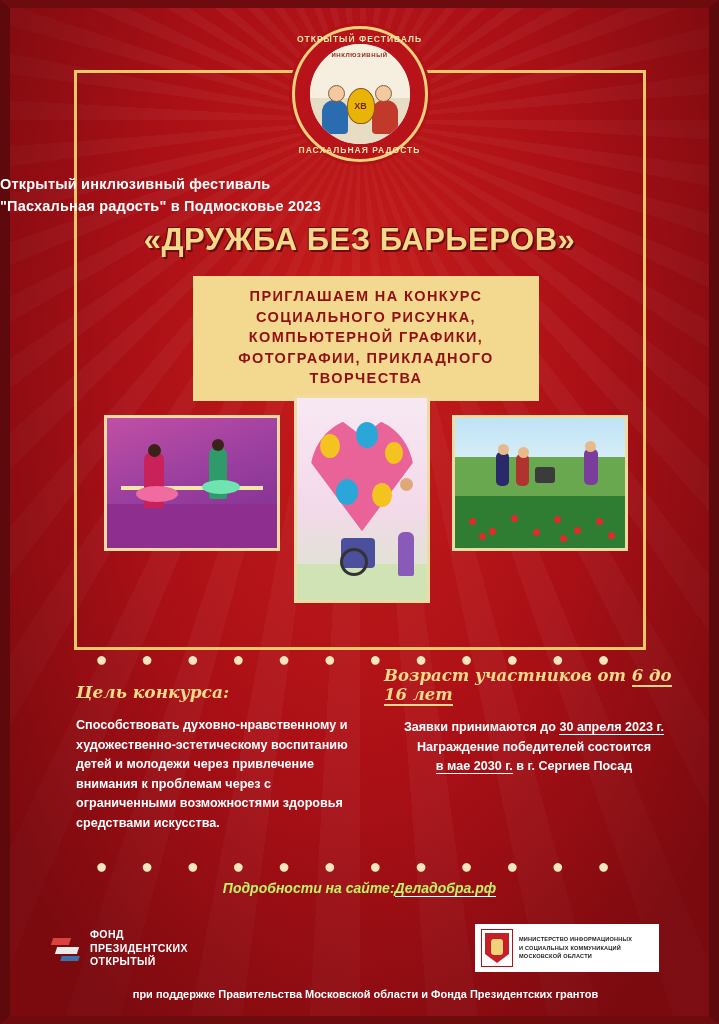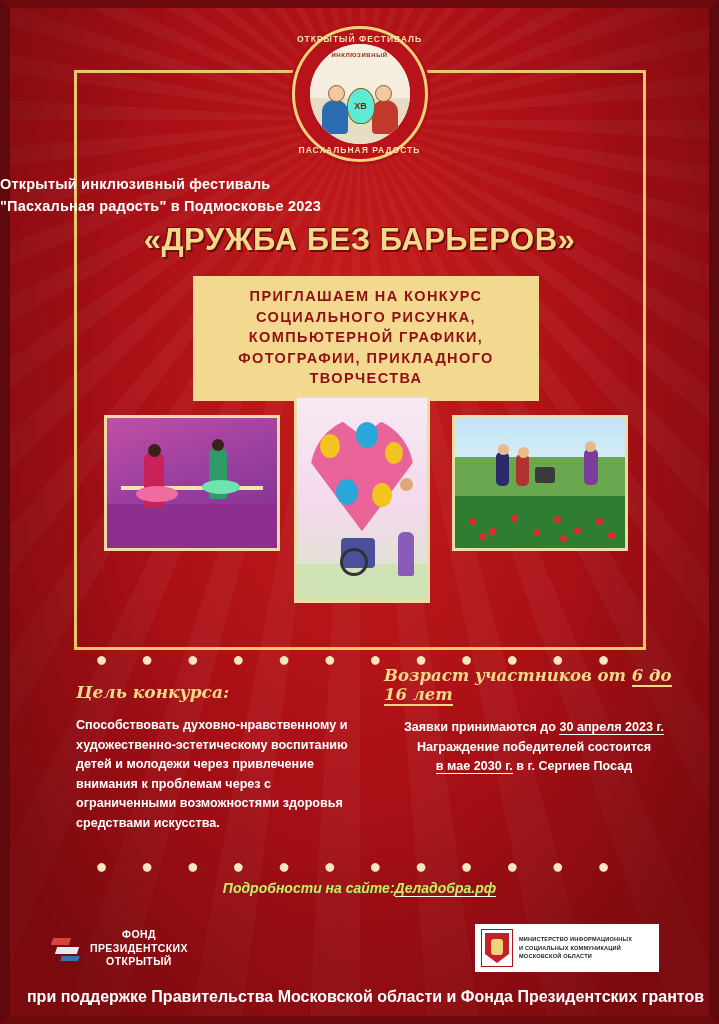--- a/index.html
+++ b/index.html
@@ -107,21 +107,21 @@
   .emblem .head {
     position: absolute;
     width: 15px; height: 15px; border-radius: 50%;
     background: #f2c9a0; border: 1px solid #8a5a38;
   }
   .emblem .head.l { left: 18px; bottom: 42px; }
   .emblem .head.r { right: 18px; bottom: 42px; }
   .emblem .egg {
     position:absolute; left: 50%; margin-left: -13px; bottom: 20px;
     width: 26px; height: 34px; border-radius: 50% 50% 45% 45%;
-    background: #5eead4; border: 1px solid #8a5a1a;
+    background: #eab308; border: 1px solid #8a5a1a;
     color:#6b2b0d; font-size: 9px; text-align:center; line-height: 34px; font-weight: bold;
   }
   .emblem .arc-top, .emblem .arc-bot {
     position:absolute; left:0; right:0; text-align:center;
     color:#f6e3a8; font-size: 8.5px; font-weight: bold; letter-spacing: 1px;
   }
   .emblem .arc-top { top: 8px; }
   .emblem .arc-bot { bottom: 7px; }
   .emblem .arc-mid {
     position:absolute; left:0; right:0; top: 26px; text-align:center;
@@ -303,21 +303,20 @@
   }
   .logo-fund .mark .s1 { position:absolute; left:0; top:4px; width: 18px; height: 7px; background:#d9423f; transform: skewX(-18deg); }
   .logo-fund .mark .s2 { position:absolute; left:4px; top:13px; width: 22px; height: 7px; background:#e8eaec; transform: skewX(-18deg); }
   .logo-fund .mark .s3 { position:absolute; left:9px; top:22px; width: 18px; height: 5px; background:#3a6fb0; transform: skewX(-18deg); }
   .logo-fund .txt {
     color: #ffffff;
     font-size: 10.5px;
     font-weight: bold;
     line-height: 1.3;
     letter-spacing: .4px;
-    text-align: center;
   }
 
   .logo-min {
     position: absolute;
     right: 60px;
     top: 924px;
     width: 184px;
     height: 48px;
     background: #ffffff;
     display: flex;
@@ -349,21 +348,21 @@
     font-weight: bold;
     letter-spacing: .2px;
   }
 
   .bottom-note {
     position: absolute;
     left: 12px; right: 0;
     top: 988px;
     text-align: center;
     color: #ffffff;
-    font-size: 16px;
+    font-size: 11px;
     font-weight: bold;
     z-index: 5;
   }
 </style>
 </head>
 <body>
 
 <div class="poster">
 
   <div class="rays"></div>

